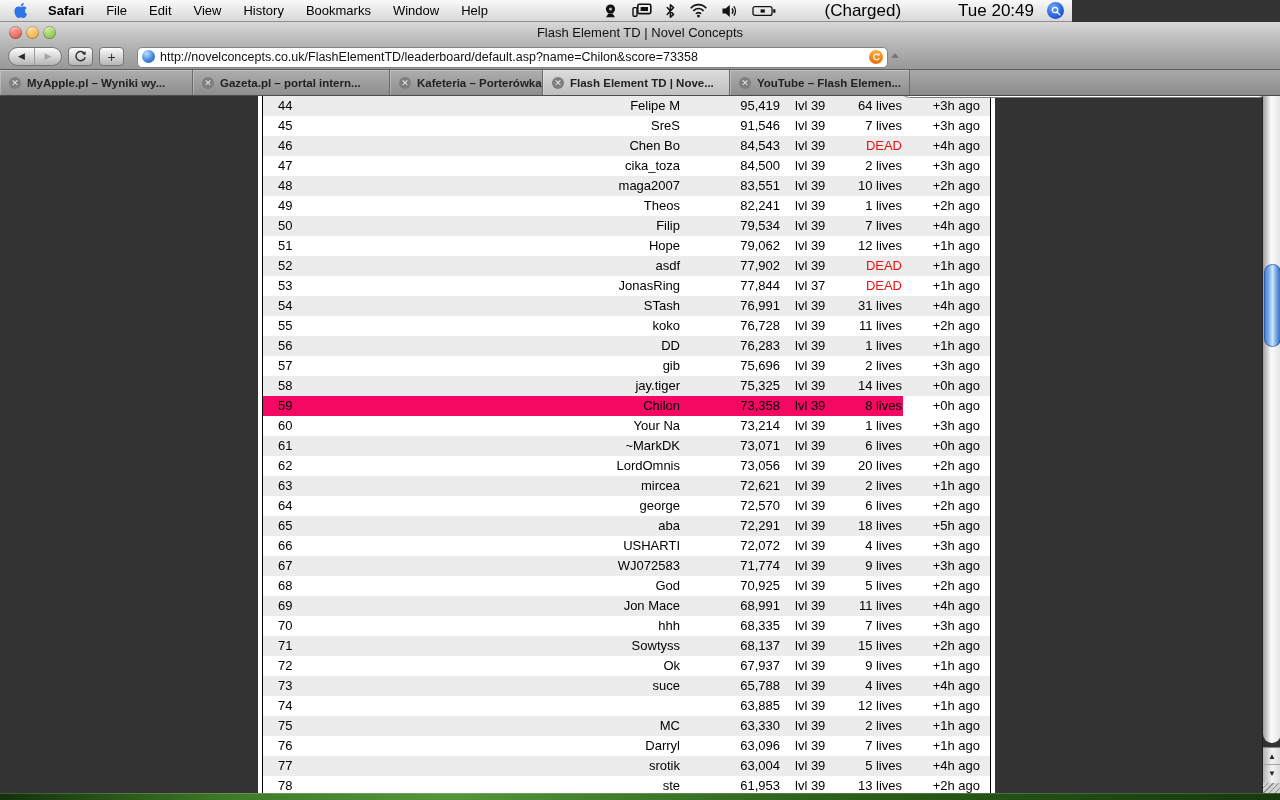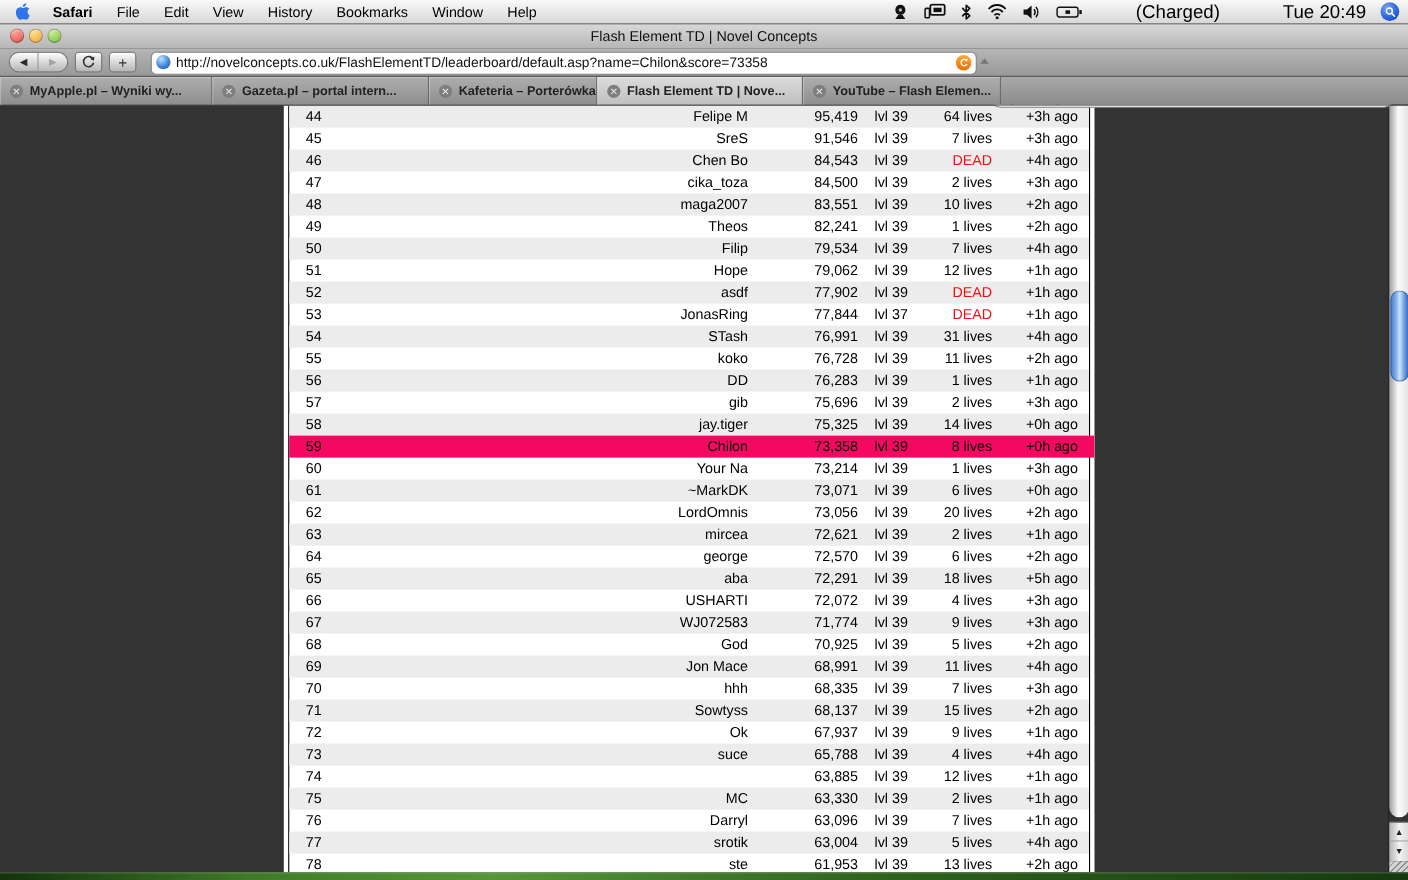--- a/index.html
+++ b/index.html
@@ -1,20 +1,20 @@
 <!DOCTYPE html>
 <html style="--highlight: #f50862; --dead: #ee1111; --alt-row: #ececec;"><head>
 <meta charset="utf-8">
 <style>
   * { margin:0; padding:0; box-sizing:border-box; }
   html,body { width:1280px; height:800px; overflow:hidden; background:#333;
               font-family:"Liberation Sans", sans-serif; }
 
   
-  #menubar { position:absolute; left:0; top:0; width:1280px; height:22px;
+  #menubar { position:absolute; left:0; top:0; width:1072px; height:22px;
     background:linear-gradient(#f9f9f9,#d8d8d8); border-bottom:1px solid #8e8e8e;
     display:flex; align-items:center; z-index:30; }
   #apple-wrap { padding:0 10px 0 14px; display:flex; align-items:center; }
   .menu-item { font-size:13px; color:#000; padding:0 11px; line-height:21px; }
   .menu-item.app-name { font-weight:bold; }
   #menu-status { margin-left:auto; display:flex; align-items:center; gap:13px; padding-right:8px; }
   #menu-status svg { display:block; }
   #battery-label, #clock { font-size:17px; color:#000; white-space:nowrap;margin-left:44px; }
   #spotlight { width:17px; height:17px; border-radius:50%;
     background:radial-gradient(circle at 35% 30%, #6ea4f8, #1c55d8 70%, #123c9e);
@@ -76,21 +76,21 @@
   
   #content { position:absolute; left:0; top:96px; width:1280px; height:697px; background:#333333; }
   #board { position:absolute; left:258px; top:0; width:737px; height:697px; background:#fff; overflow:hidden; }
   .board-border { position:absolute; top:0; width:1px; height:697px; background:#000; }
   #board-border-left { left:4px; } #board-border-right { left:732px; }
   #rows { position:absolute; left:5px; top:0; width:732px; }
   .row { width:727px; height:20px; display:grid;
     grid-template-columns:25px 392px 100px 15px 40px 5px 62px 18px 60px 10px;
     font-size:13px; line-height:20px; color:#000; }
   .row.alt { background:var(--alt-row); }
-  .row.hl { width:732px; background:var(--highlight); position:relative; z-index:2; }
+  .row.hl { width:640px; background:var(--highlight); position:relative; z-index:2; }
   .c-rank  { grid-column:1; padding-left:15px; }
   .c-name  { grid-column:2;text-align:right; }
   .c-score { grid-column:3; text-align:right; }
   .c-level { grid-column:5; }
   .c-lives { grid-column:7; text-align:right; }
   .c-ago   { grid-column:9; text-align:right; }
   .c-lives.dead { color:var(--dead); }
 
   
   #scrollbar { position:absolute; left:1262px; top:0; width:18px; height:697px; border-left:1px solid #222; }

